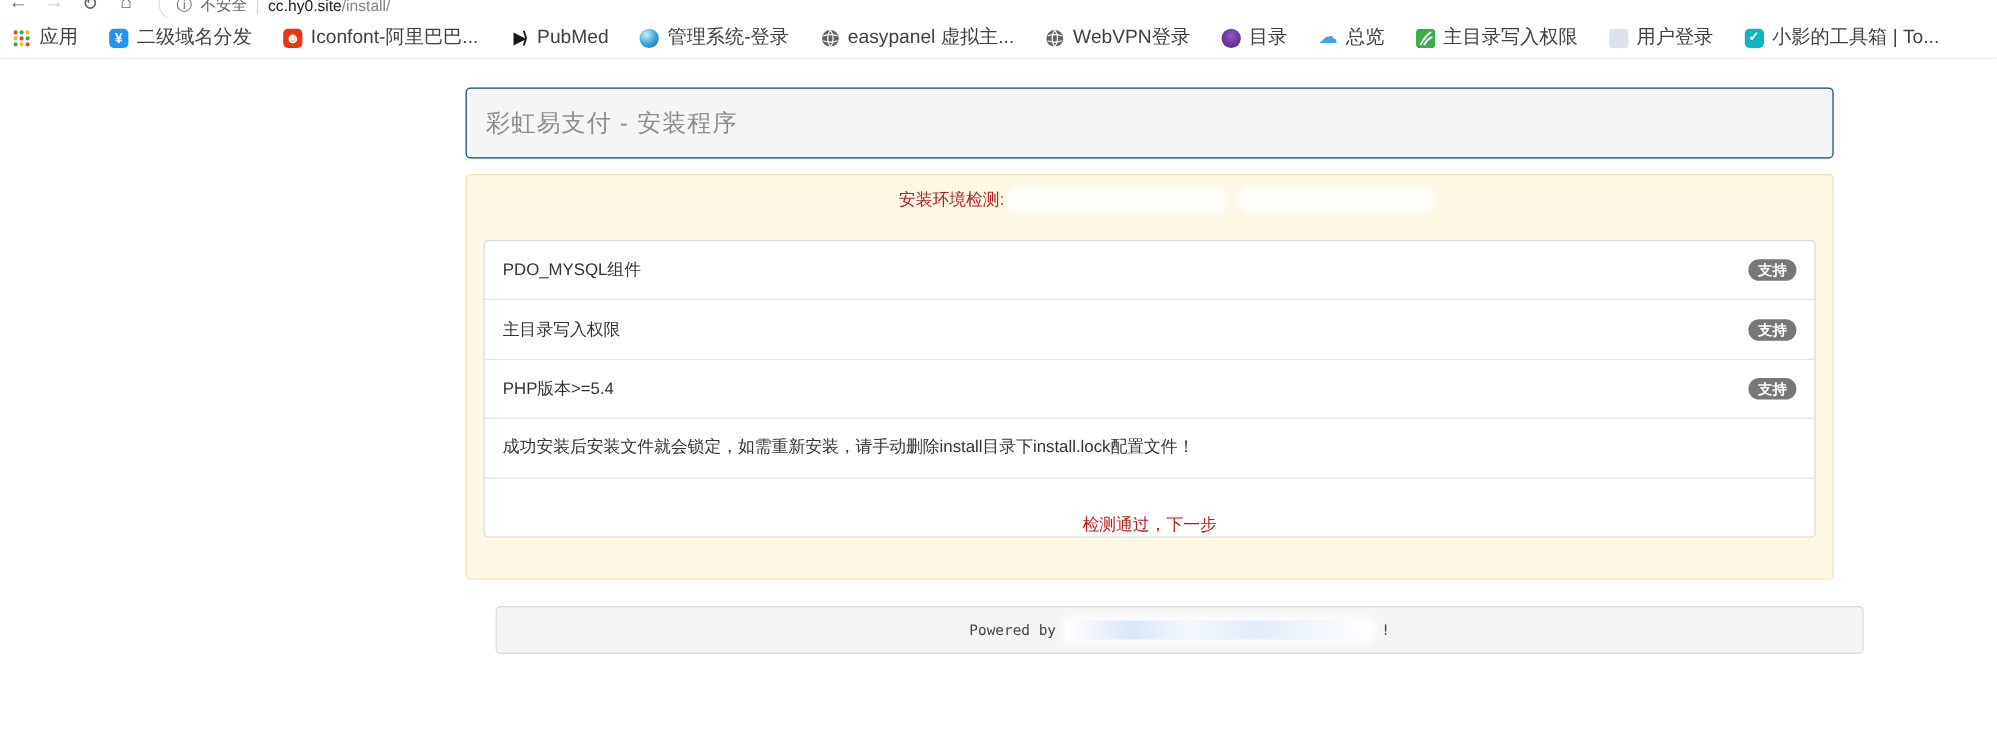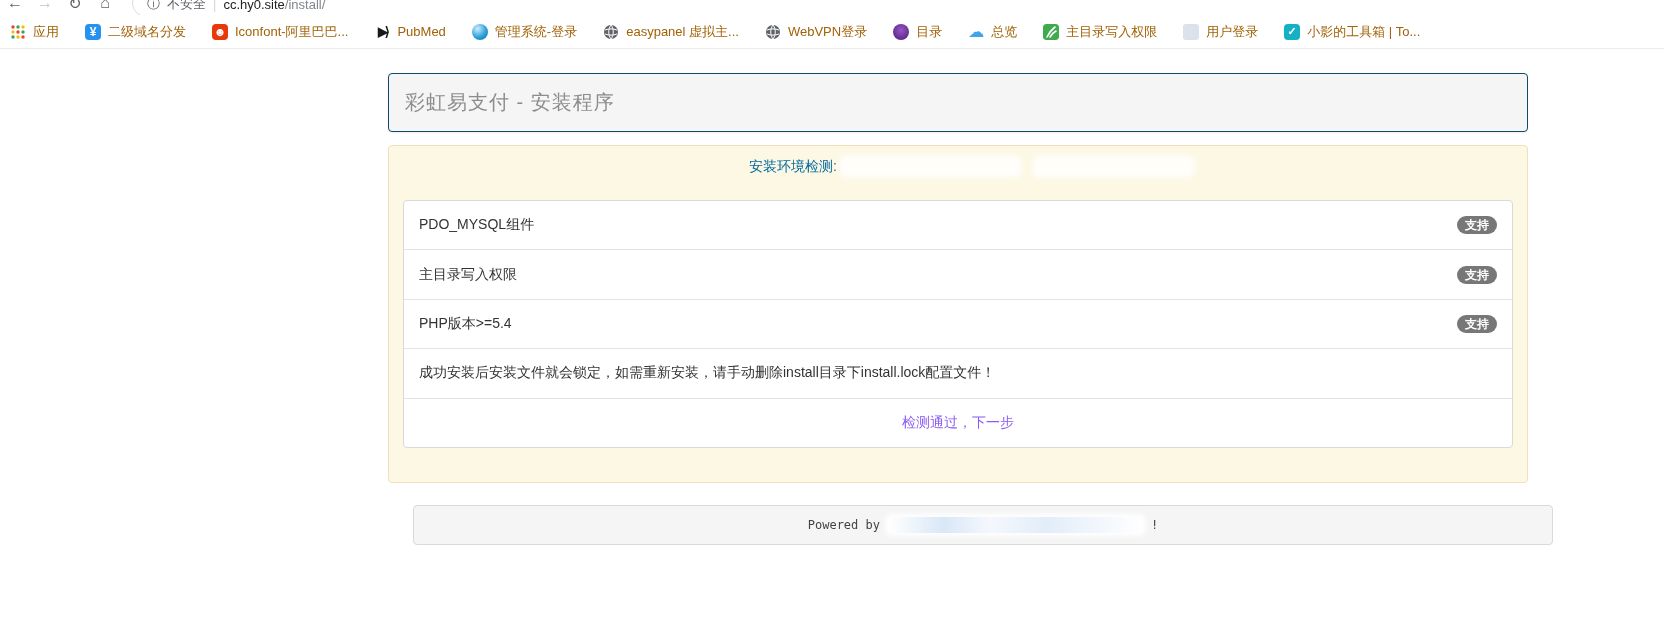--- a/index.html
+++ b/index.html
@@ -17,51 +17,51 @@
   .omni-content{position:absolute;bottom:3px;left:14px;display:flex;align-items:center;gap:7px;font-size:13px;}
   .sec-chip{color:#5f6368;}
   .omni-div{color:#d4d7da;font-size:13px;}
   .url-host{color:#202124;}
   .url-path{color:#80868b;}
   .info-ic{color:#5f6368;font-size:13px;}
   
   .bookmarks{position:absolute;top:15px;left:0;right:0;height:33px;background:#fff;
     border-bottom:1px solid #ededed;display:flex;align-items:center;padding-left:10px;gap:26px;}
   .bm{display:flex;align-items:center;gap:7px;cursor:pointer;flex:none;}
-  .bm-label{font-size:13px;color:#a16207;white-space:nowrap;}
+  .bm-label{font-size:16px;color:#404040;white-space:nowrap;}
   .ic{width:16px;height:16px;border-radius:3px;display:flex;align-items:center;justify-content:center;
     flex:none;font-size:11px;line-height:1;color:#fff;overflow:hidden;}
   .ic svg{display:block;}
   .ic-yen{background:#2492f0;border-radius:4px;font-weight:bold;font-size:12px;}
   .ic-iconfont{background:#e8390d;border-radius:4px;font-size:12px;}
   .ic-pubmed{color:#17181c;font-size:13px;letter-spacing:-3px;font-weight:bold;}
   .ic-sphere{border-radius:50%;background:radial-gradient(circle at 35% 30%,#cdeeff,#2fa0d8 55%,#0c6ca6);}
   .ic-dir{border-radius:50%;background:radial-gradient(circle at 50% 38%,#9a55c8,#5c2b88 75%);}
   .ic-cloud{color:#3fa4ec;font-size:16px;}
   .ic-plain{background:#dbe2ec;}
   .ic-tool{background:#14b0c3;border-radius:4px;font-weight:bold;font-size:11px;}
   
   .panel{position:absolute;box-sizing:border-box;border-radius:4px;}
   .title-panel{left:388px;top:73px;width:1140px;height:59px;background:#f5f5f5;
     border:1px solid #0c4a6e;box-shadow:0 1px 2px rgba(0,0,0,.07);
     display:flex;align-items:center;padding:0 16px;}
   .title-text{font-size:20px;color:#8c8c8c;letter-spacing:1px;}
   .env-panel{left:388px;top:145px;width:1140px;height:338px;background:#fcf8e3;border:1px solid #f0e1ba;}
-  .env-header{position:absolute;top:12px;left:0;right:0;text-align:center;font-size:14px;color:#0369a1;margin-left:24px;}
+  .env-header{position:absolute;top:12px;left:0;right:0;text-align:center;font-size:14px;color:#b91c1c;margin-left:24px;}
   .redact{display:inline-block;height:15px;vertical-align:-3px;border-radius:3px;
     background:rgba(255,255,255,.85);box-shadow:0 0 6px 4px rgba(255,255,255,.85);}
   .redact.r1{width:175px;margin-left:6px;}
   .redact.r2{width:155px;margin-left:18px;}
   .check-list{position:absolute;left:14px;top:54px;width:1110px;height:248px;box-sizing:border-box;
     background:#fff;border:1px solid #d9d9d9;border-radius:4px;display:flex;flex-direction:column;}
   .row{flex:1;display:flex;align-items:center;padding:0 15px;font-size:14px;color:#333;border-top:1px solid #e3e3e3;}
   .row:first-child{border-top:none;}
   .badge{margin-left:auto;background:#777;color:#fff;font-size:12px;font-weight:bold;
     padding:3px 8px;border-radius:10px;line-height:1;white-space:nowrap;}
-  .row.center{justify-content:center;color:#8b5cf6;cursor:pointer;}
+  .row.center{justify-content:center;color:#b91c1c;cursor:pointer;align-items:flex-end;}
   .footer-panel{left:388px;top:505px;width:1140px;height:40px;background:#f5f5f5;border:1px solid #d9d9d9;
     display:flex;align-items:center;justify-content:center;
     font-family:"DejaVu Sans Mono",monospace;font-size:12px;color:#444;margin-left:25px;}
   .redact-footer{display:inline-block;width:255px;height:16px;margin:0 8px;border-radius:3px;
     background:linear-gradient(90deg,#fff 0%,#d9e7f6 22%,#f4f8fd 40%,#e2edf9 62%,#fff 100%);
     box-shadow:0 0 5px 3px rgba(255,255,255,.9);}
 </style>
 </head>
 <body>
 

